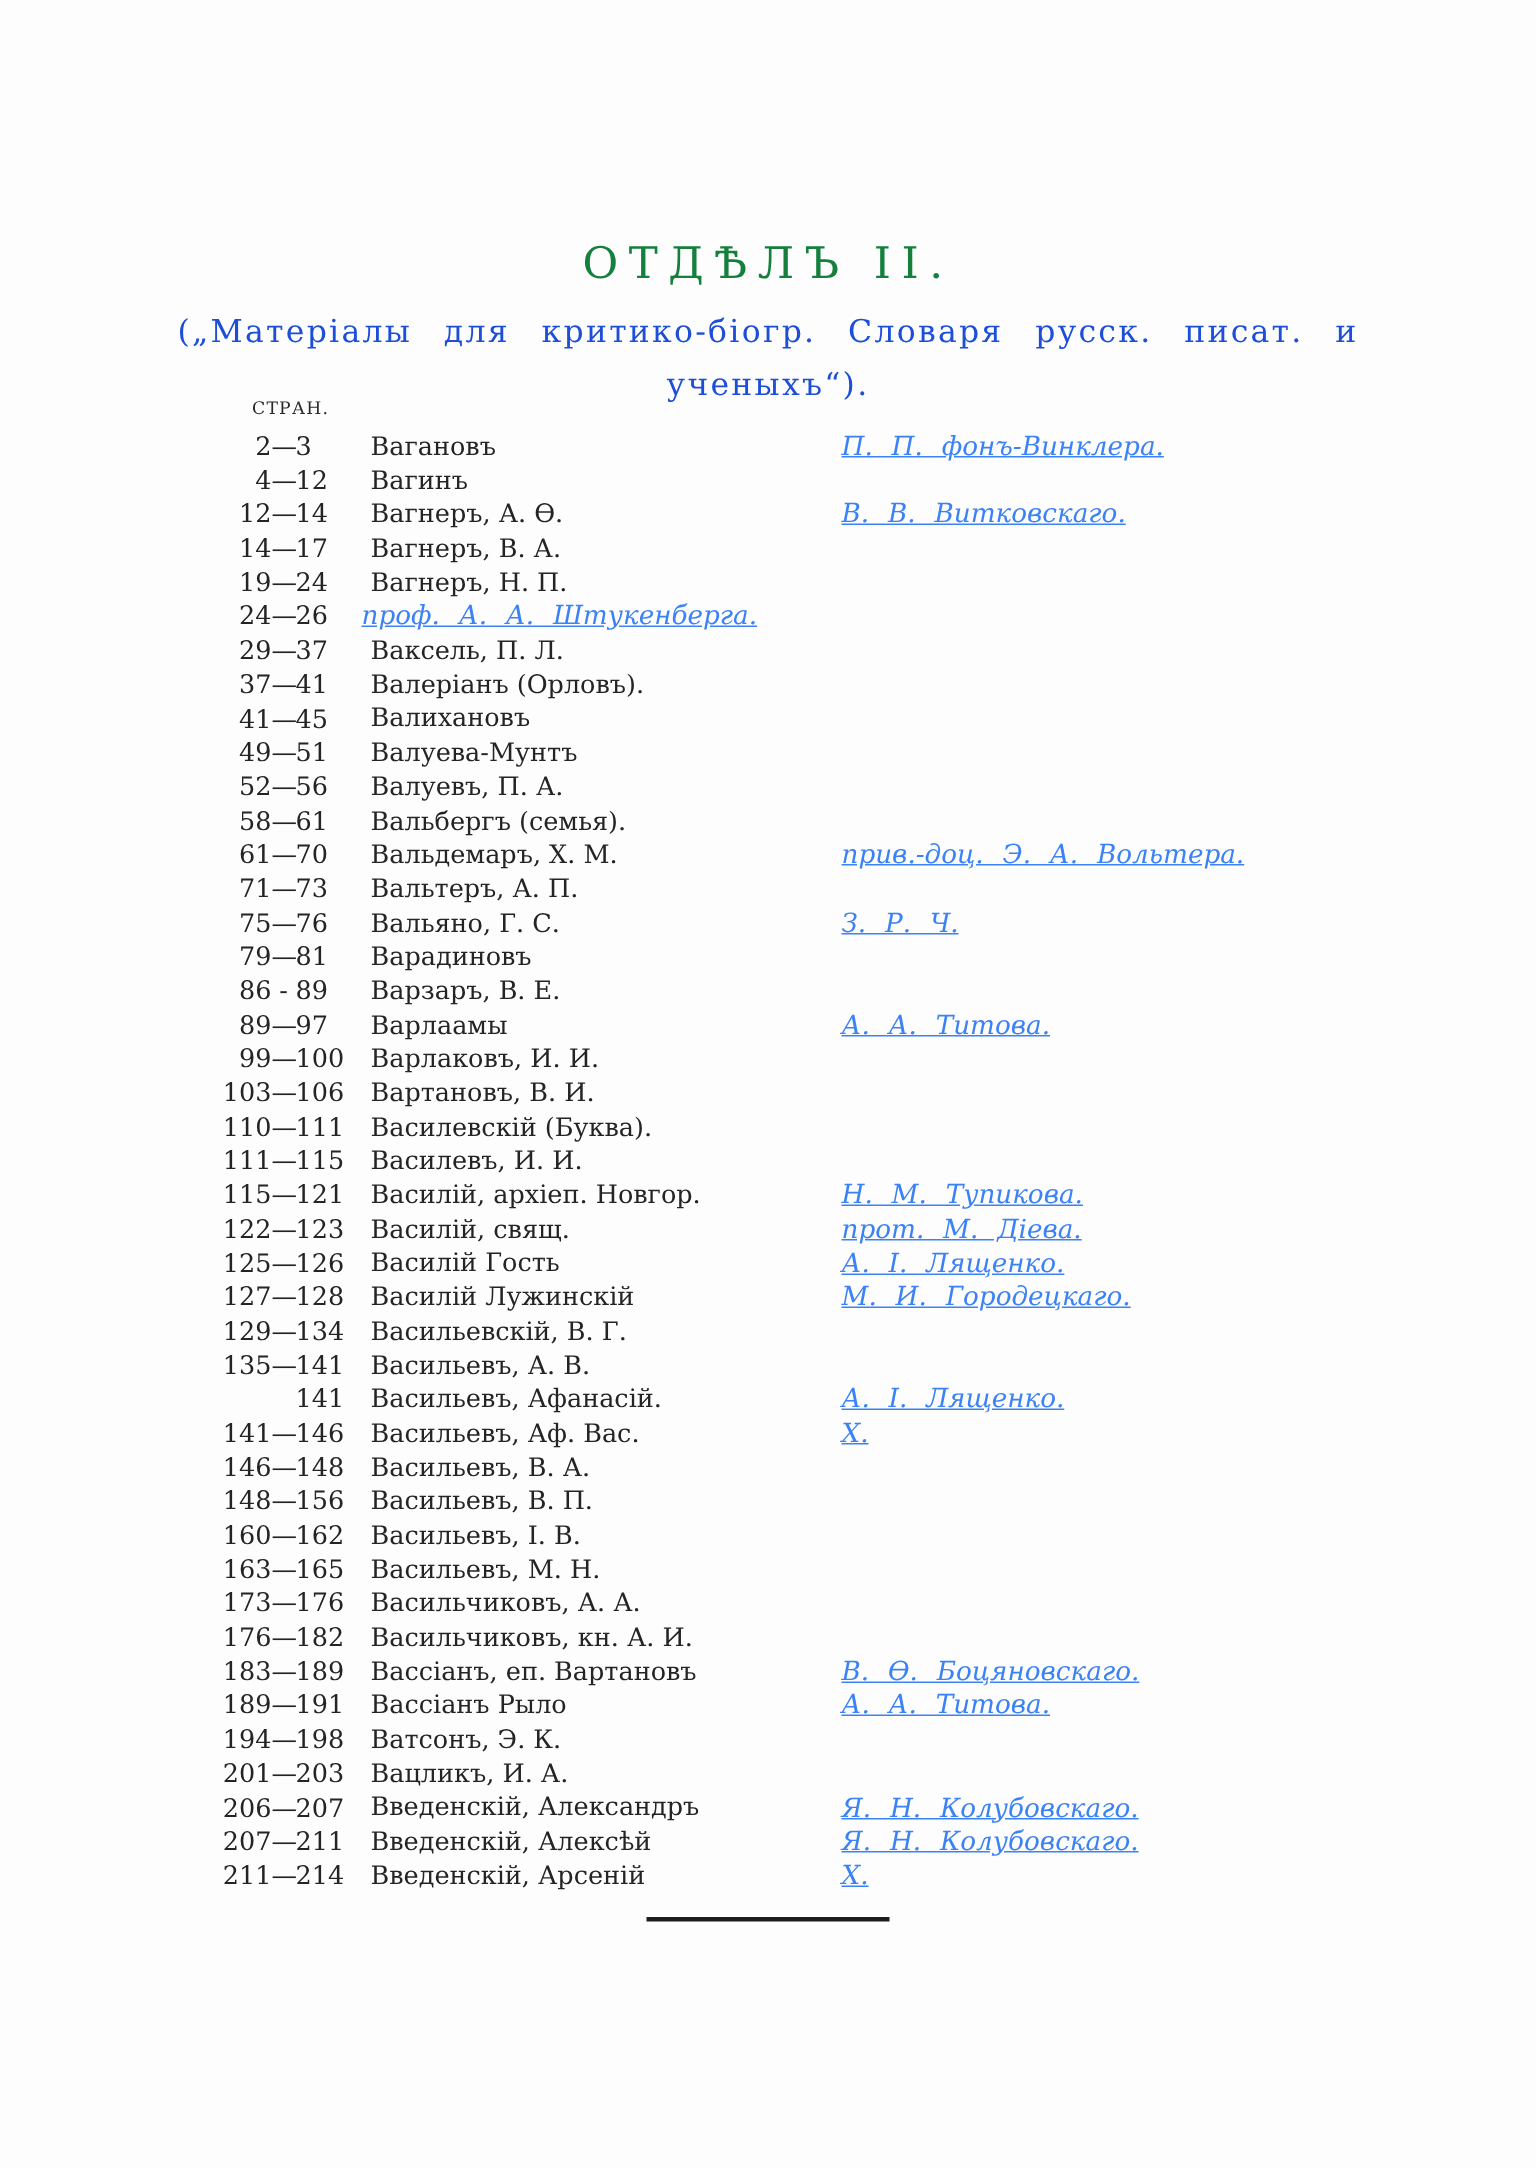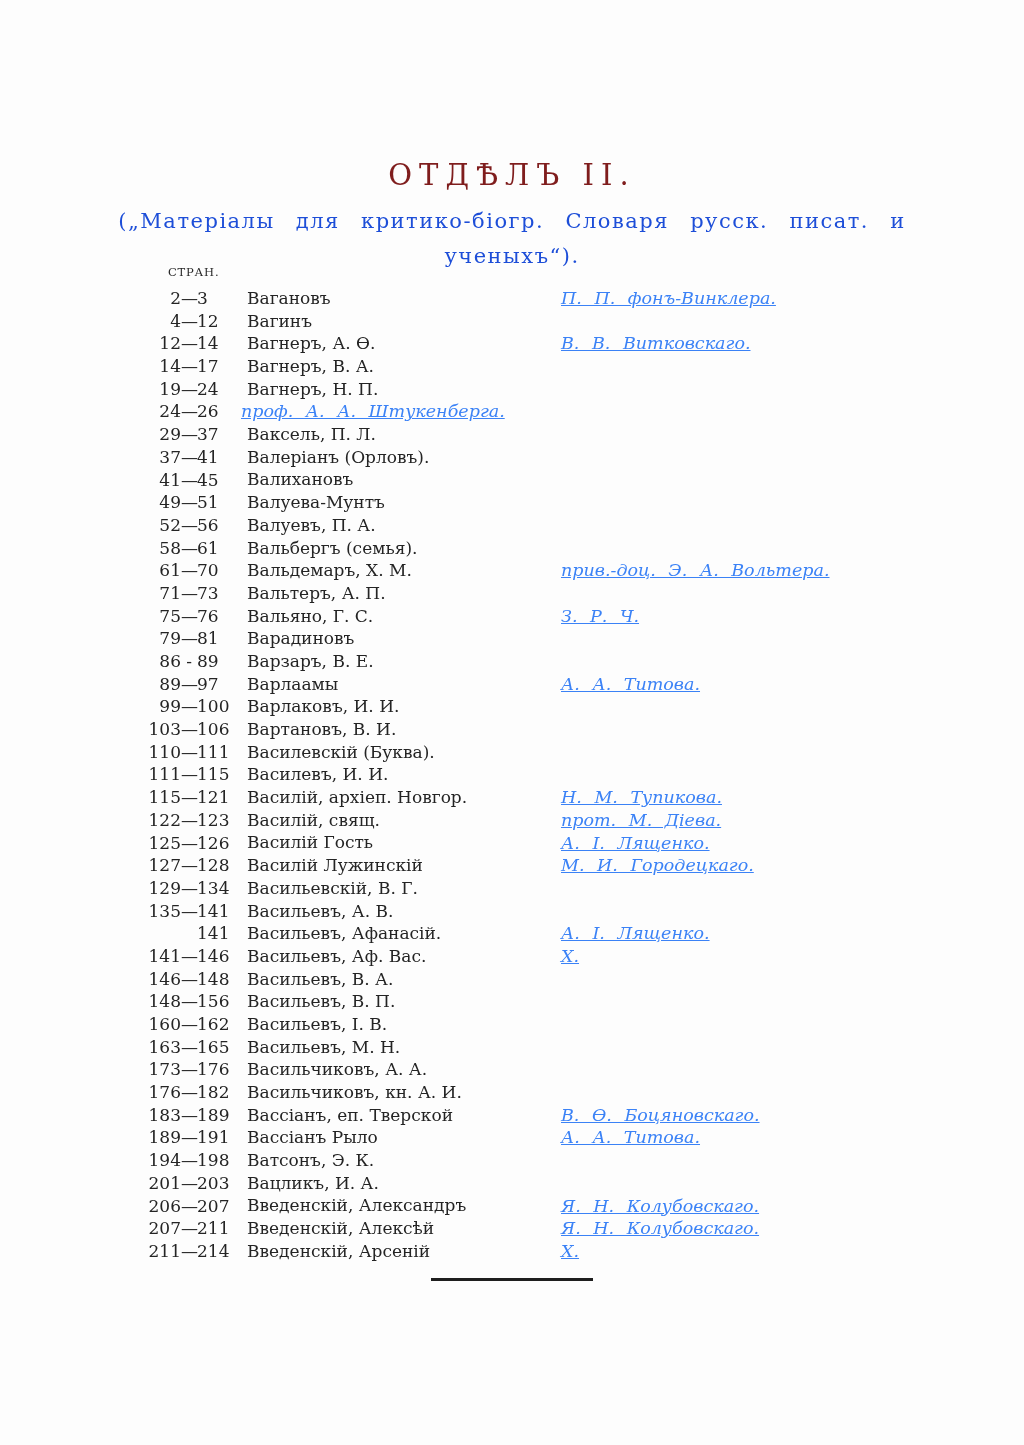--- a/index.html
+++ b/index.html
@@ -19,21 +19,21 @@
   .title {
     position: absolute;
     top: 158px;
     left: 0;
     width: 100%;
     margin: 0;
     text-align: center;
     font-size: 29px;
     font-weight: normal;
     letter-spacing: 7px;
-    color: #7f1d1d;
+    color: #15803d;
     white-space: nowrap;
   }
   .subtitle {
     position: absolute;
     top: 204px;
     left: 0;
     width: 100%;
     margin: 0;
     text-align: center;
     font-size: 21px;
@@ -518,21 +518,21 @@
       <span class="leader"></span>
     </span>
     <span class="author"></span>
   </div>
 
   <div class="row">
     <span class="p-from">183</span>
     <span class="p-sep">—</span>
     <span class="p-to">189</span>
     <span class="mid">
-      <span class="name">Вассіанъ, еп. Тверской</span>
+      <span class="name">Вассіанъ, еп. Вартановъ</span>
       <span class="leader"></span>
     </span>
     <span class="author">В. Ѳ. Боцяновскаго.</span>
   </div>
 
   <div class="row">
     <span class="p-from">189</span>
     <span class="p-sep">—</span>
     <span class="p-to">191</span>
     <span class="mid">

